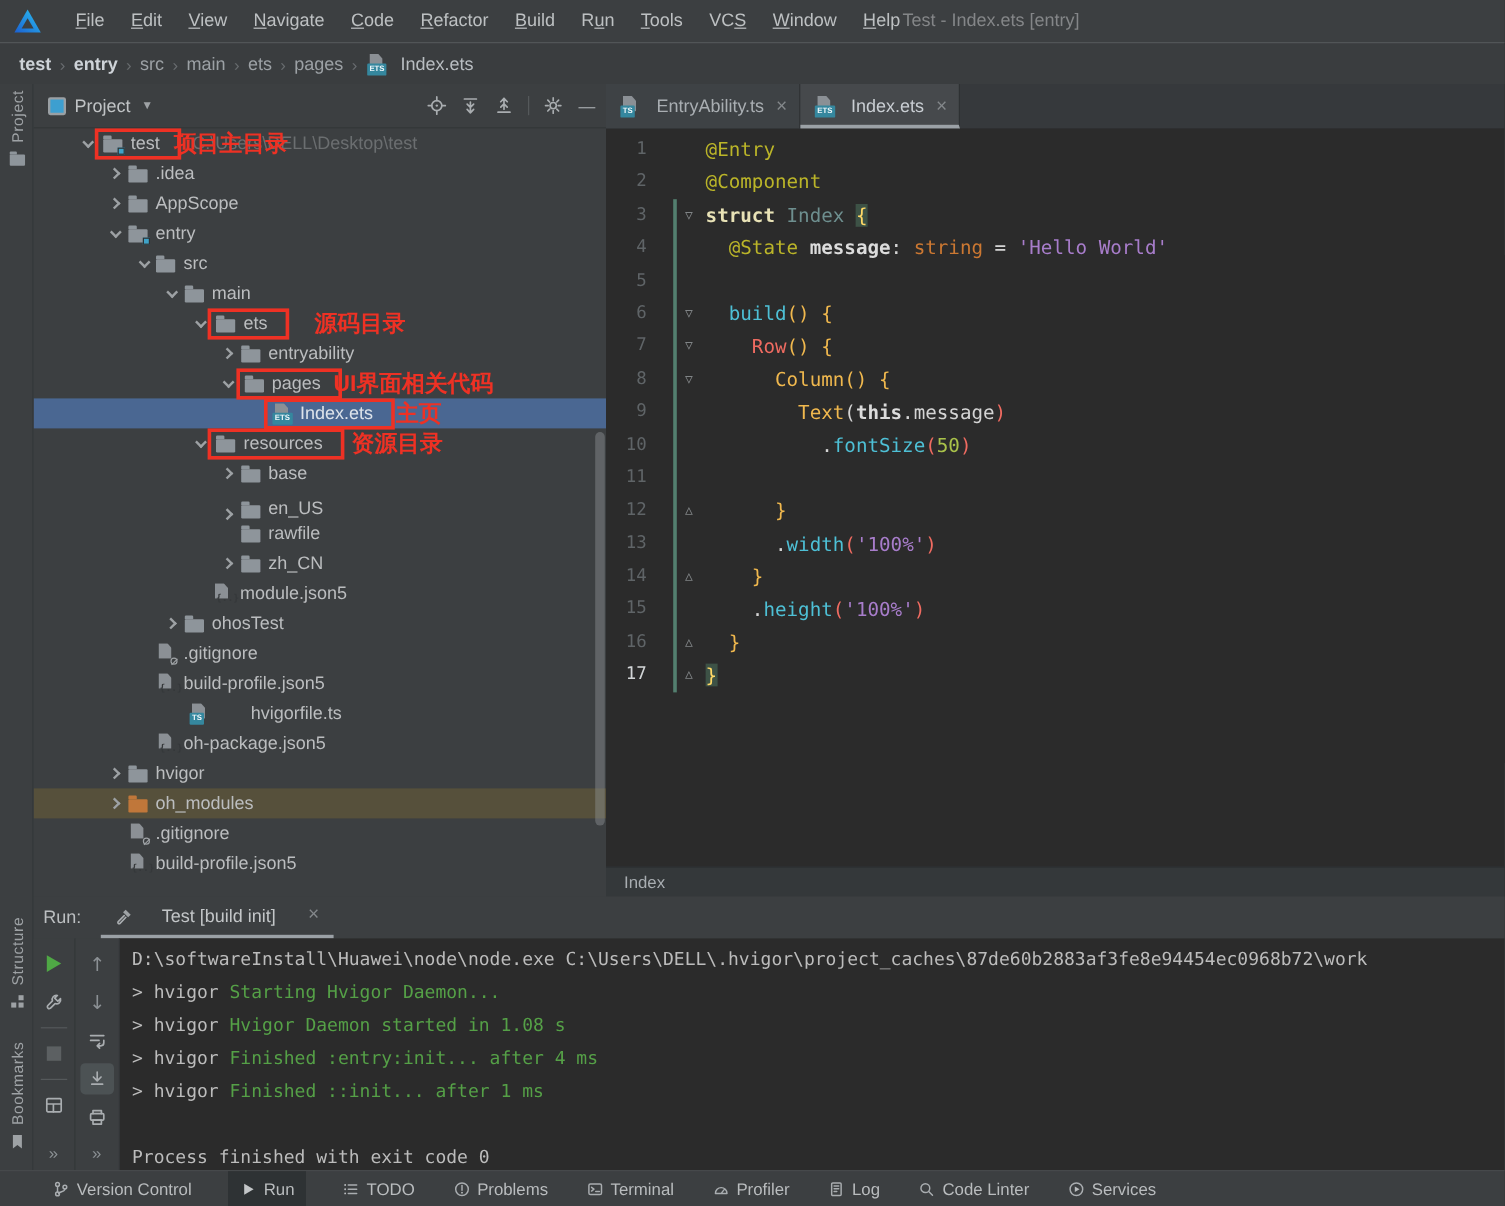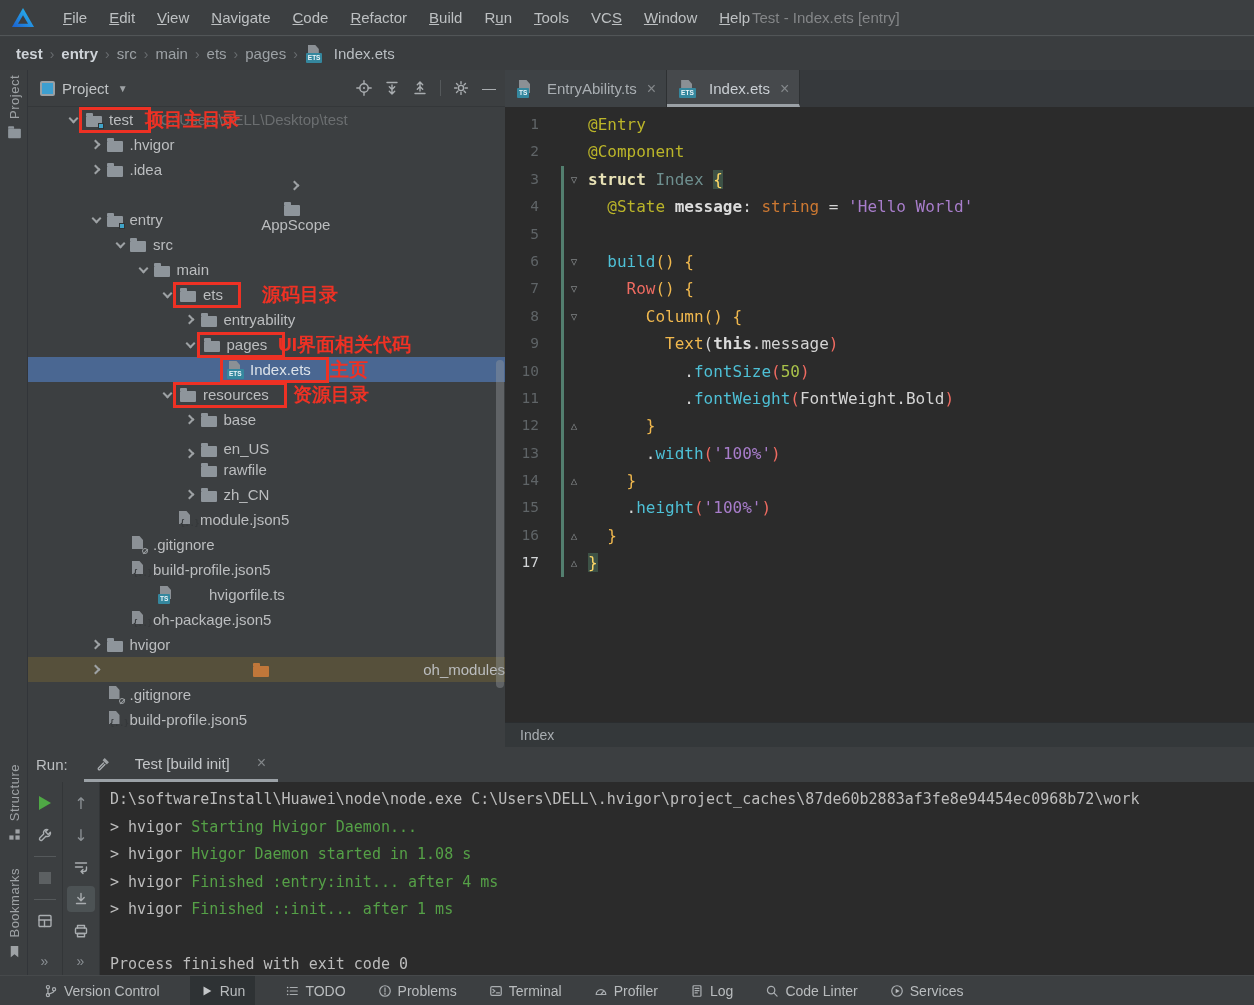--- a/index.html
+++ b/index.html
@@ -268,39 +268,30 @@
             <span class="ticon icn">
               <span class="fl">
                 <i class="mbdg"></i>
               </span>
             </span>
             <span class="tlabel">test</span>
           </span>
           <span class="tpath">C:\Users\DELL\Desktop\test</span>
           <span class="tnote" style="left:117px">项目主目录</span>
         </div>
+        <div class="trow" style="padding-left: 58.5px; align-items: center;">
+          <span class="chevbox">
+            <span class="chev closed"></span>
+          </span>
+          <span class="ticon icn">
+            <span class="fl"></span>
+          </span>
+          <span class="tlabel">.idea</span>
+        </div>
         <div class="trow" style="padding-left: 58.5px;">
-          <span class="chevbox">
-            <span class="chev closed"></span>
-          </span>
-          <span class="ticon icn">
-            <span class="fl"></span>
-          </span>
-          <span class="tlabel">.hvigor</span>
-        </div>
-        <div class="trow" style="padding-left: 58.5px; align-items: center;">
-          <span class="chevbox">
-            <span class="chev closed"></span>
-          </span>
-          <span class="ticon icn">
-            <span class="fl"></span>
-          </span>
-          <span class="tlabel">.idea</span>
-        </div>
-        <div class="trow" style="padding-left: 58.5px; flex-direction: column;">
           <span class="chevbox">
             <span class="chev closed"></span>
           </span>
           <span class="ticon icn">
             <span class="fl"></span>
           </span>
           <span class="tlabel">AppScope</span>
         </div>
         <div class="trow" style="padding-left: 58.5px;">
           <span class="chevbox">
@@ -422,20 +413,29 @@
           <span class="tlabel">zh_CN</span>
         </div>
         <div class="trow" style="padding-left: 129px;">
           <span class="chevbox"></span>
           <span class="ticon ficon">
             <span class="fpg"></span>
             <span class="fsym">{..}</span>
           </span>
           <span class="tlabel">module.json5</span>
         </div>
+        <div class="trow" style="padding-left: 105.5px;">
+          <span class="chevbox">
+            <span class="chev closed"></span>
+          </span>
+          <span class="ticon icn">
+            <span class="fl"></span>
+          </span>
+          <span class="tlabel">ohosTest</span>
+        </div>
         <div class="trow" style="padding-left: 82px;">
           <span class="chevbox"></span>
           <span class="ticon ficon">
             <span class="fpg"></span>
             <span class="gsym"></span>
           </span>
           <span class="tlabel">.gitignore</span>
         </div>
         <div class="trow" style="padding-left: 82px;">
           <span class="chevbox"></span>
@@ -463,21 +463,21 @@
         </div>
         <div class="trow" style="padding-left: 58.5px;">
           <span class="chevbox">
             <span class="chev closed"></span>
           </span>
           <span class="ticon icn">
             <span class="fl"></span>
           </span>
           <span class="tlabel">hvigor</span>
         </div>
-        <div class="trow" style="background: rgb(86, 80, 59); padding-left: 58.5px; justify-content: space-between;">
+        <div class="trow" style="background: rgb(86, 80, 59); padding-left: 58.5px;">
           <span class="chevbox">
             <span class="chev closed"></span>
           </span>
           <span class="ticon icn orange">
             <span class="fl"></span>
           </span>
           <span class="tlabel">oh_modules</span>
         </div>
         <div class="trow" style="padding-left: 58.5px;">
           <span class="chevbox"></span>
@@ -567,21 +567,20 @@
             <span class="ltext"><span class="c-p">        </span><span class="c-y">Text</span><span class="c-p">(</span><span class="c-b">this</span><span class="c-p">.message</span><span class="c-r">)</span></span>
           </div>
           <div class="cline">
             <span class="lnum">10</span>
             <span class="lfold"></span>
             <span class="ltext"><span class="c-p">          </span><span class="c-p">.</span><span class="c-f">fontSize</span><span class="c-r">(</span><span class="c-n">50</span><span class="c-r">)</span></span>
           </div>
           <div class="cline">
             <span class="lnum">11</span>
             <span class="lfold"></span>
-            <span class="ltext"><span class="c-p">          </span><span class="c-p">.</span><span class="c-f">fontWeight</span><span class="c-r">(</span><span class="c-p">FontWeight.Bold</span><span class="c-r">)</span></span>
           </div>
           <div class="cline">
             <span class="lnum">12</span>
             <span class="lfold">▵</span>
             <span class="ltext"><span class="c-p">      </span><span class="c-y">}</span></span>
           </div>
           <div class="cline">
             <span class="lnum">13</span>
             <span class="lfold"></span>
             <span class="ltext"><span class="c-p">      </span><span class="c-p">.</span><span class="c-f">width</span><span class="c-r">(</span><span class="c-s">'100%'</span><span class="c-r">)</span></span>

